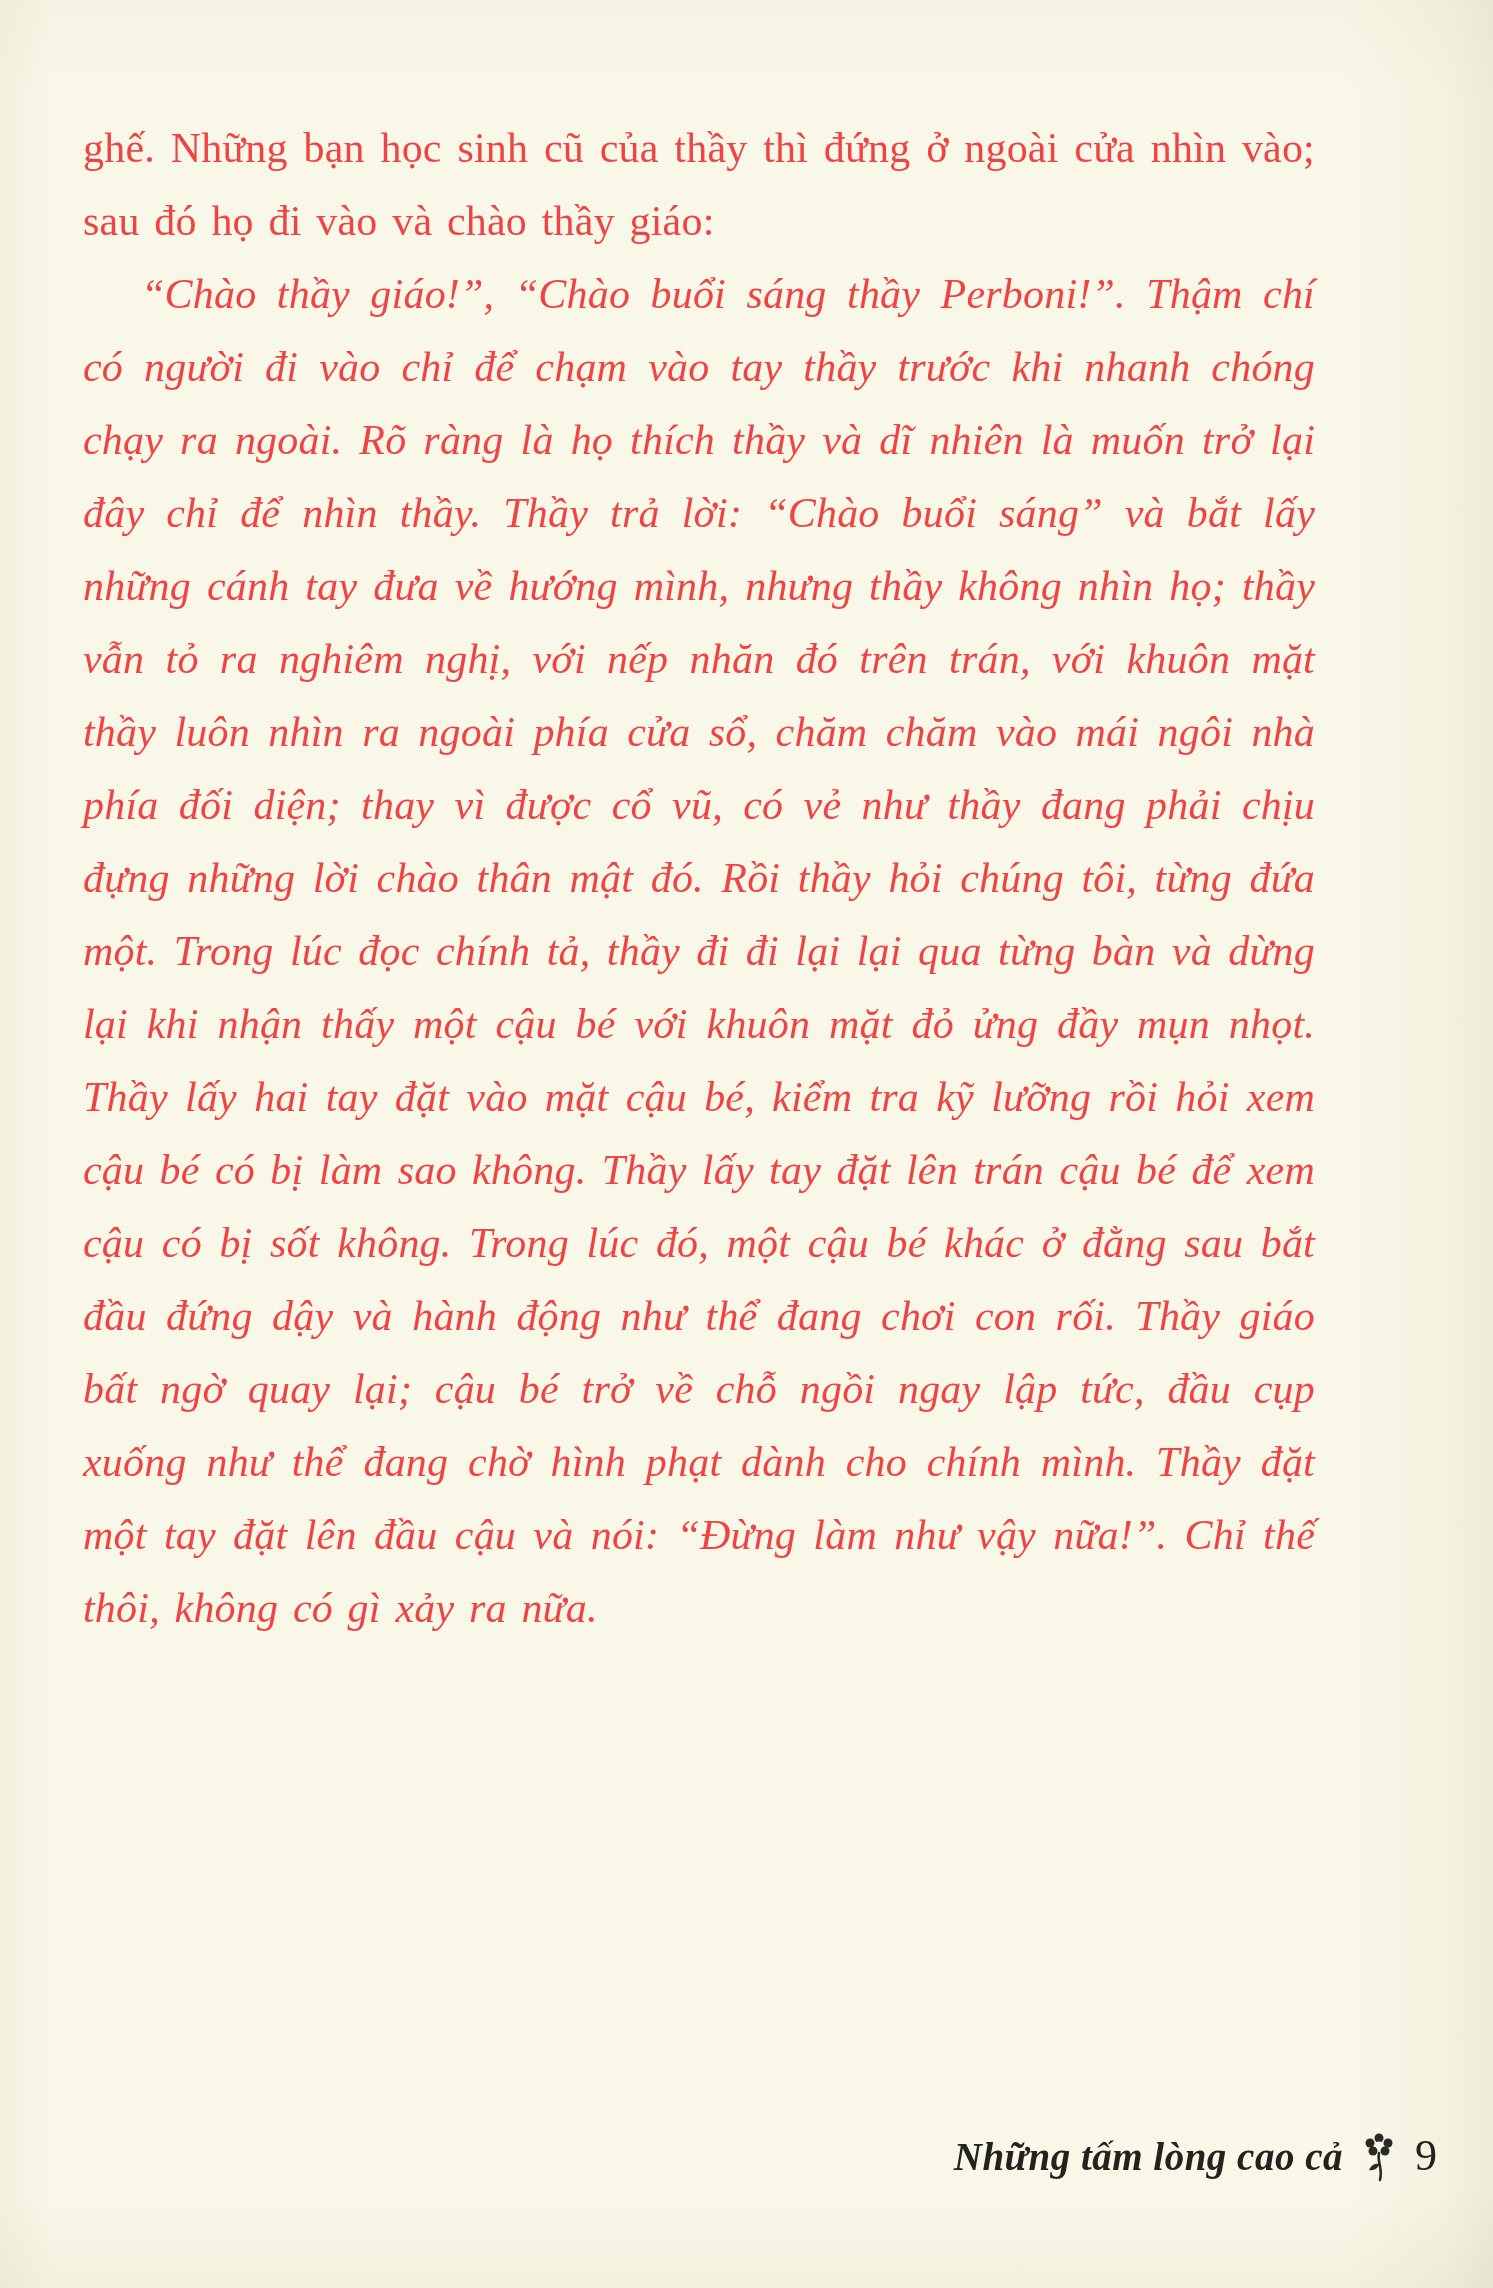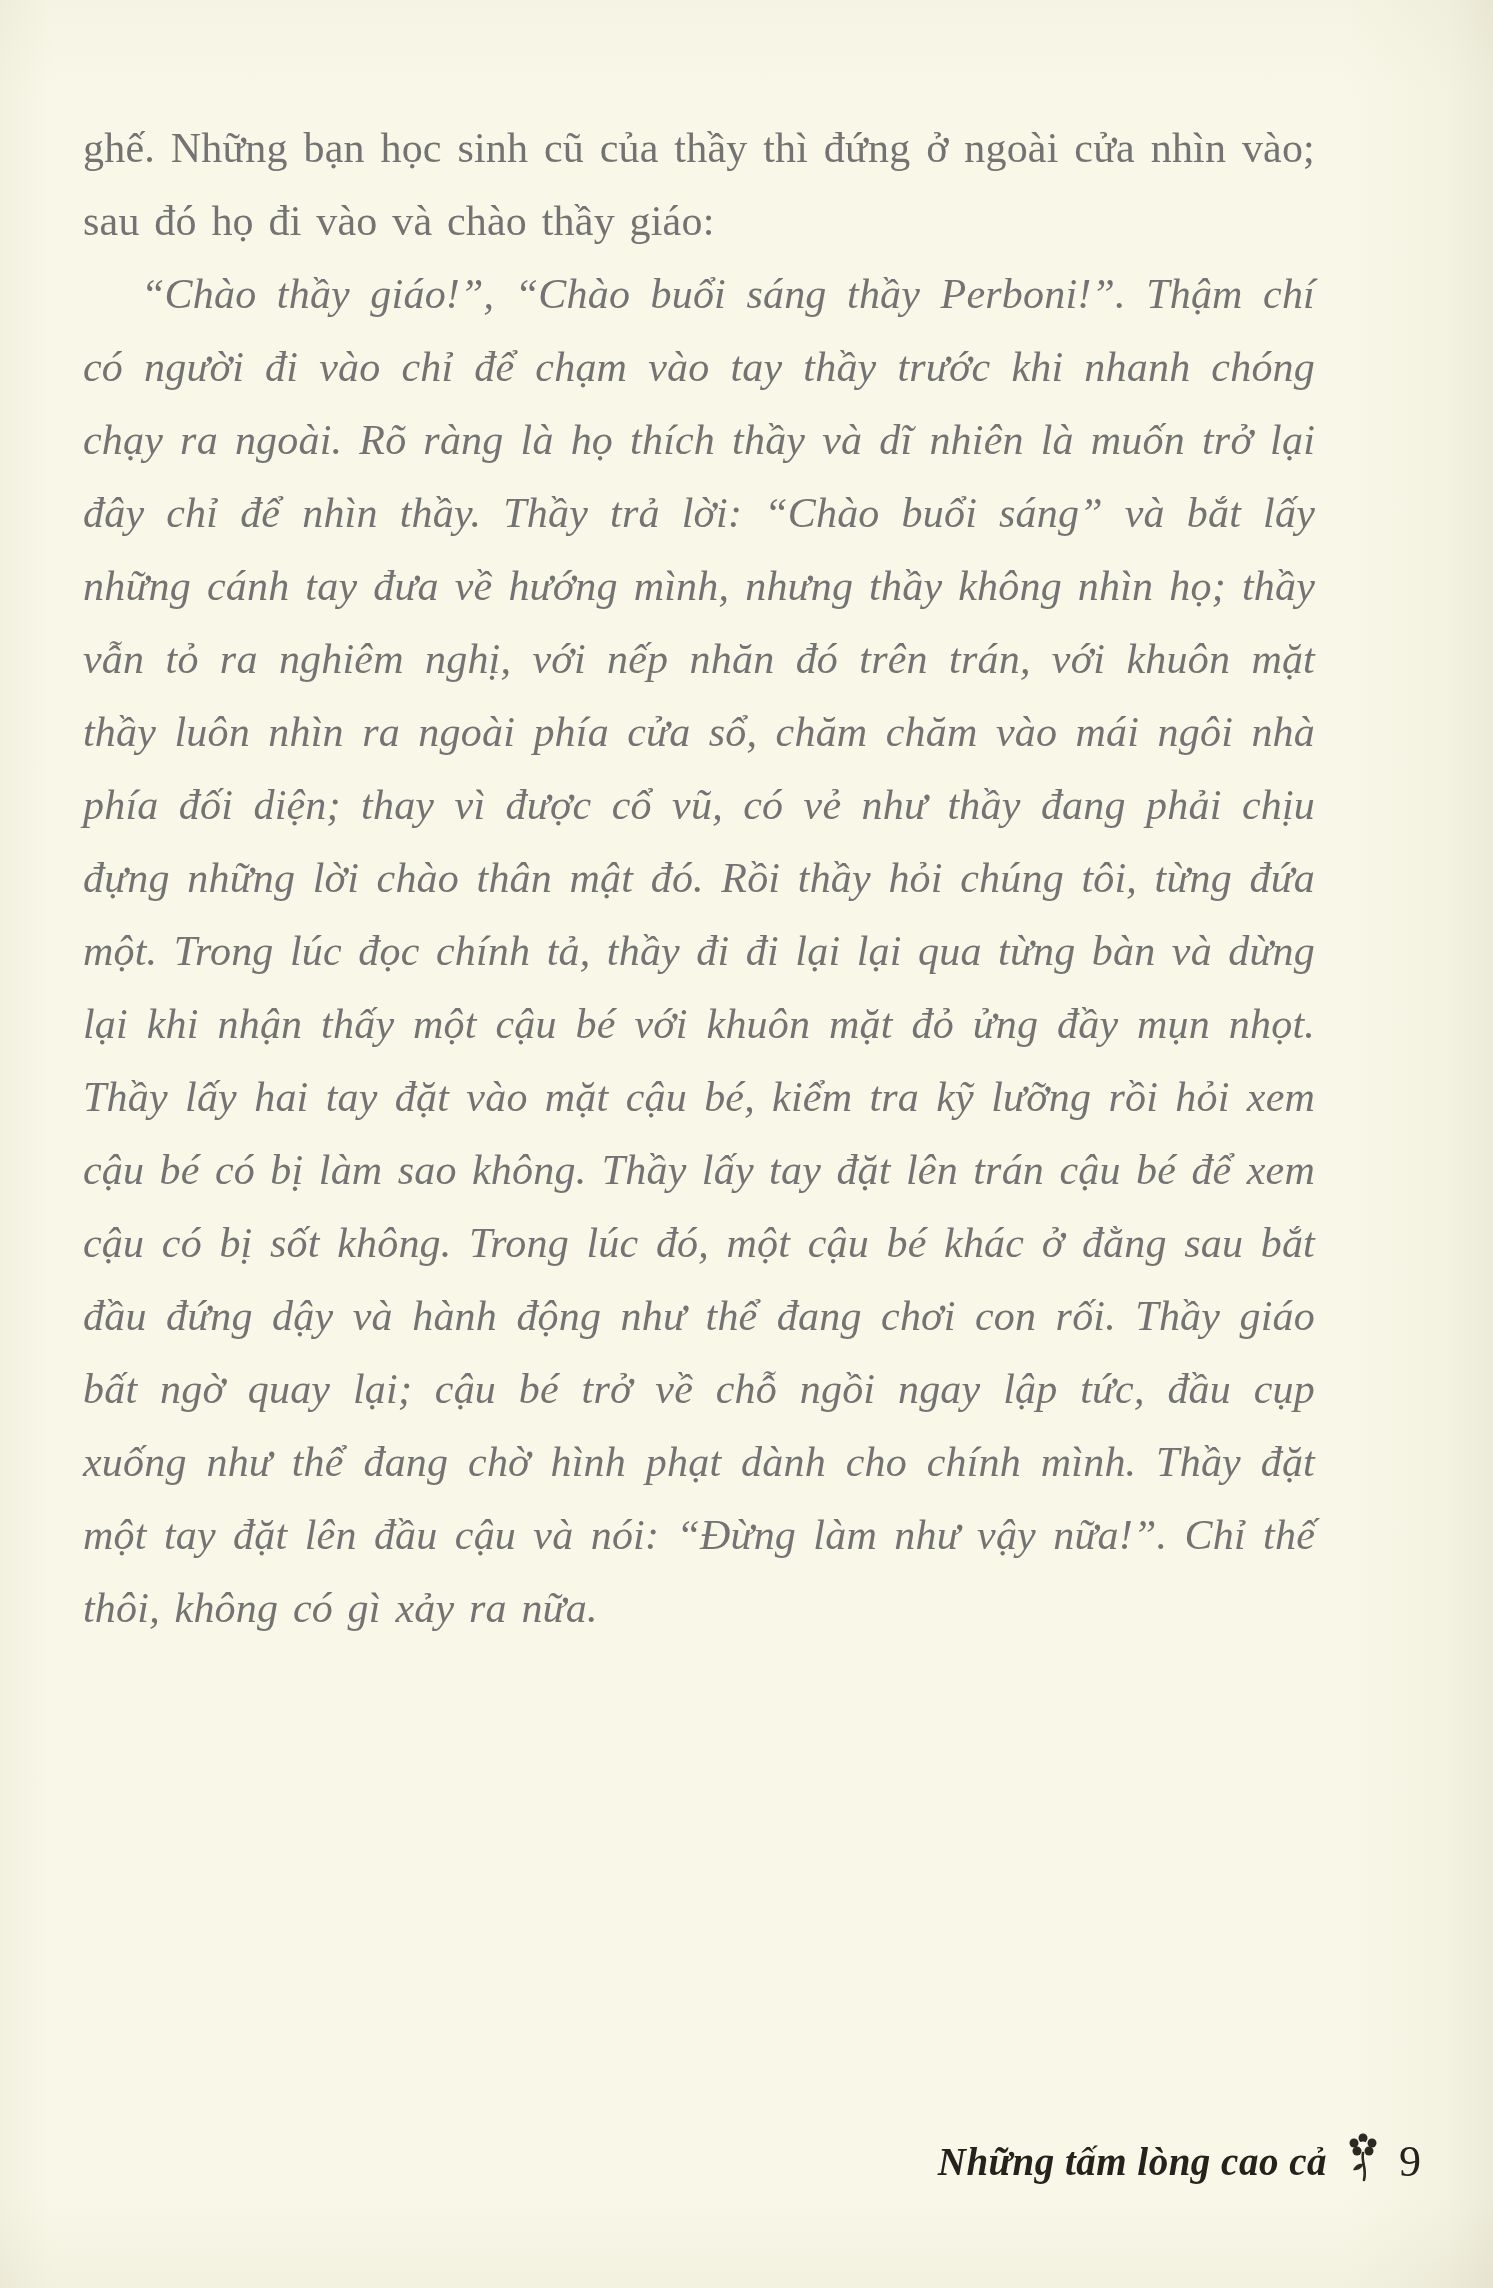--- a/index.html
+++ b/index.html
@@ -33,34 +33,34 @@
   }
 
   .para {
     margin: 0;
     font-size: 42px;
     line-height: 73px;
     text-align: justify;
     text-justify: inter-word;
     word-spacing: 4px;
     letter-spacing: 0.2px;
-    color: #737373;
+    color: #ef4444;
   }
 
   .para.indent {
     text-indent: 58px;
     font-style: italic;
   }
 
   .footer {
     position: absolute;
     top: 2128px;
-    right: 72px;
+    right: 56px;
     display: flex;
-    align-items: flex-end;
+    align-items: center;
     gap: 16px;
   }
 
   .book-title {
     font-style: italic;
     font-weight: bold;
     font-size: 39px;
     letter-spacing: 0.5px;
     color: #23221c;
     white-space: nowrap;

